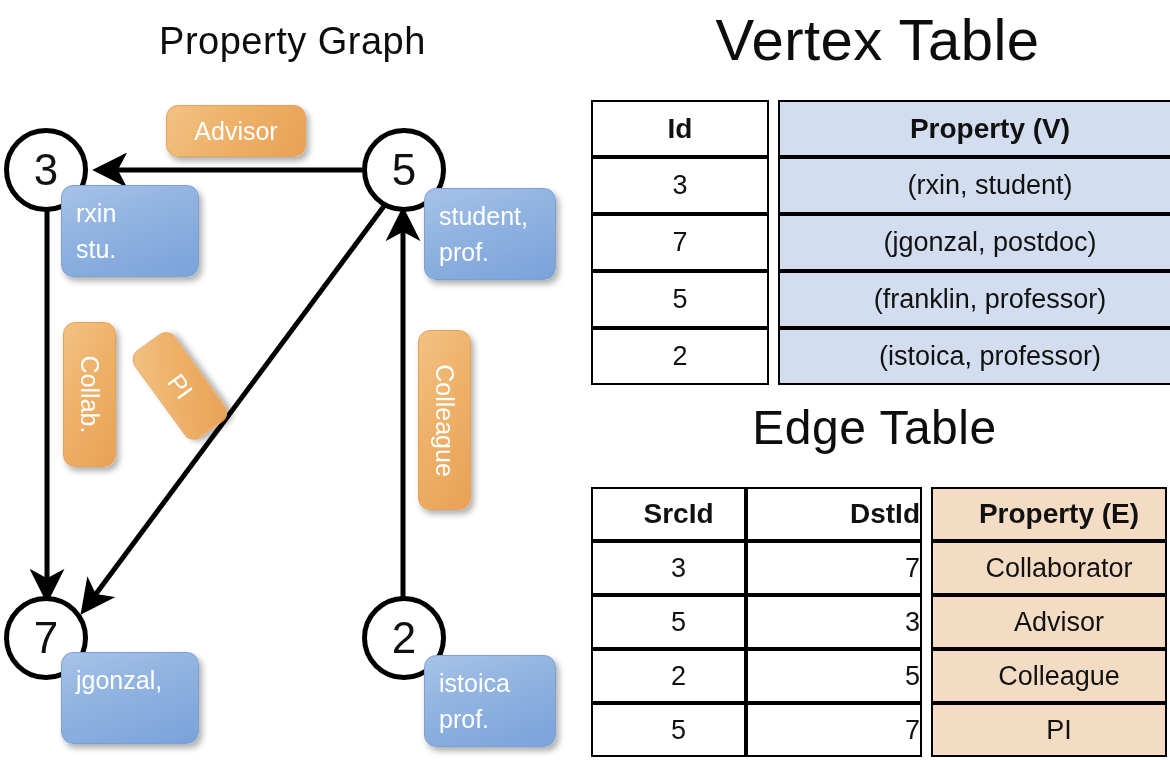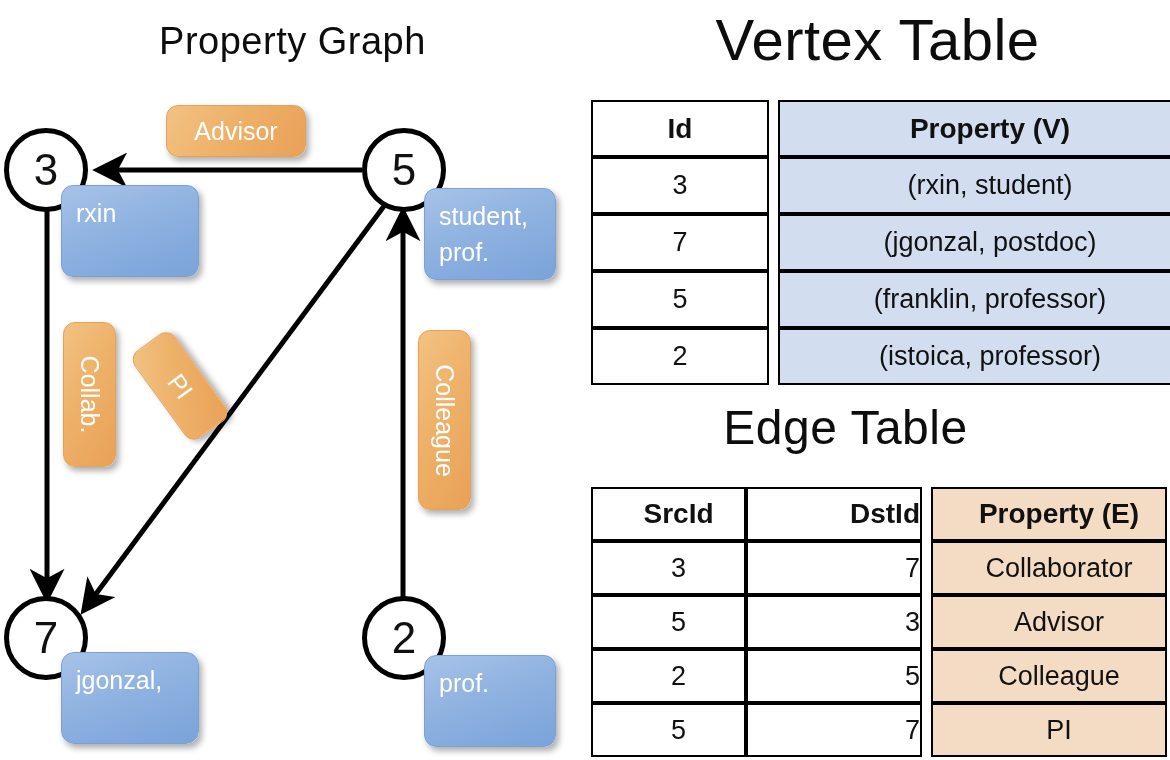--- a/index.html
+++ b/index.html
@@ -33,21 +33,21 @@
     line-height: 58px;
   }
   #title-vertex-table {
     left: 585px; top: 12px;
     width: 585px;
     text-align: center;
     font-size: 58px;
     line-height: 56px;
   }
   #title-edge-table {
-    left: 553px; top: 400px;
+    left: 582px; top: 400px;
     width: 585px;
     text-align: center;
     font-size: 48px;
     line-height: 56px;
   }
 
   
   #graph-panel {
     position: absolute;
     left: 0; top: 0;
@@ -184,29 +184,31 @@
     <line x1="403" y1="605" x2="403" y2="212" stroke="#000" stroke-width="5" marker-end="url(#arrow)"></line>
   </svg>
 
   <div class="vertex-node" style="left:4px; top:128px;">3</div>
   <div class="vertex-node" style="left:362px; top:128px;">5</div>
   <div class="vertex-node" style="left:4px; top:596px;">7</div>
   <div class="vertex-node" style="left:362px; top:596px;">2</div>
 
   <div class="prop-badge blue" style="left:61px; top:185px; width:138px; height:92px;">
     <div>rxin</div>
+    <div>stu.</div>
   </div>
   <div class="prop-badge blue" style="left:424px; top:188px; width:132px; height:92px;">
     <div>student,</div>
     <div>prof.</div>
   </div>
-  <div class="prop-badge blue" style="left:61px; top:652px; width:138px; height:92px;border-radius:13px;">
+  <div class="prop-badge blue" style="left:61px; top:652px; width:138px; height:92px;">
     <div>jgonzal,</div>
   </div>
   <div class="prop-badge blue" style="left:424px; top:655px; width:132px; height:92px;">
+    <div>istoica</div>
     <div>prof.</div>
   </div>
 
   <div class="prop-badge orange horiz" style="left:166px; top:105px; width:140px; height:52px;">
     <span>Advisor</span>
   </div>
 
   <div class="prop-badge orange vert" style="left:63px; top:322px; width:53px; height:145px;">
     <span>Collab.</span>
   </div>

